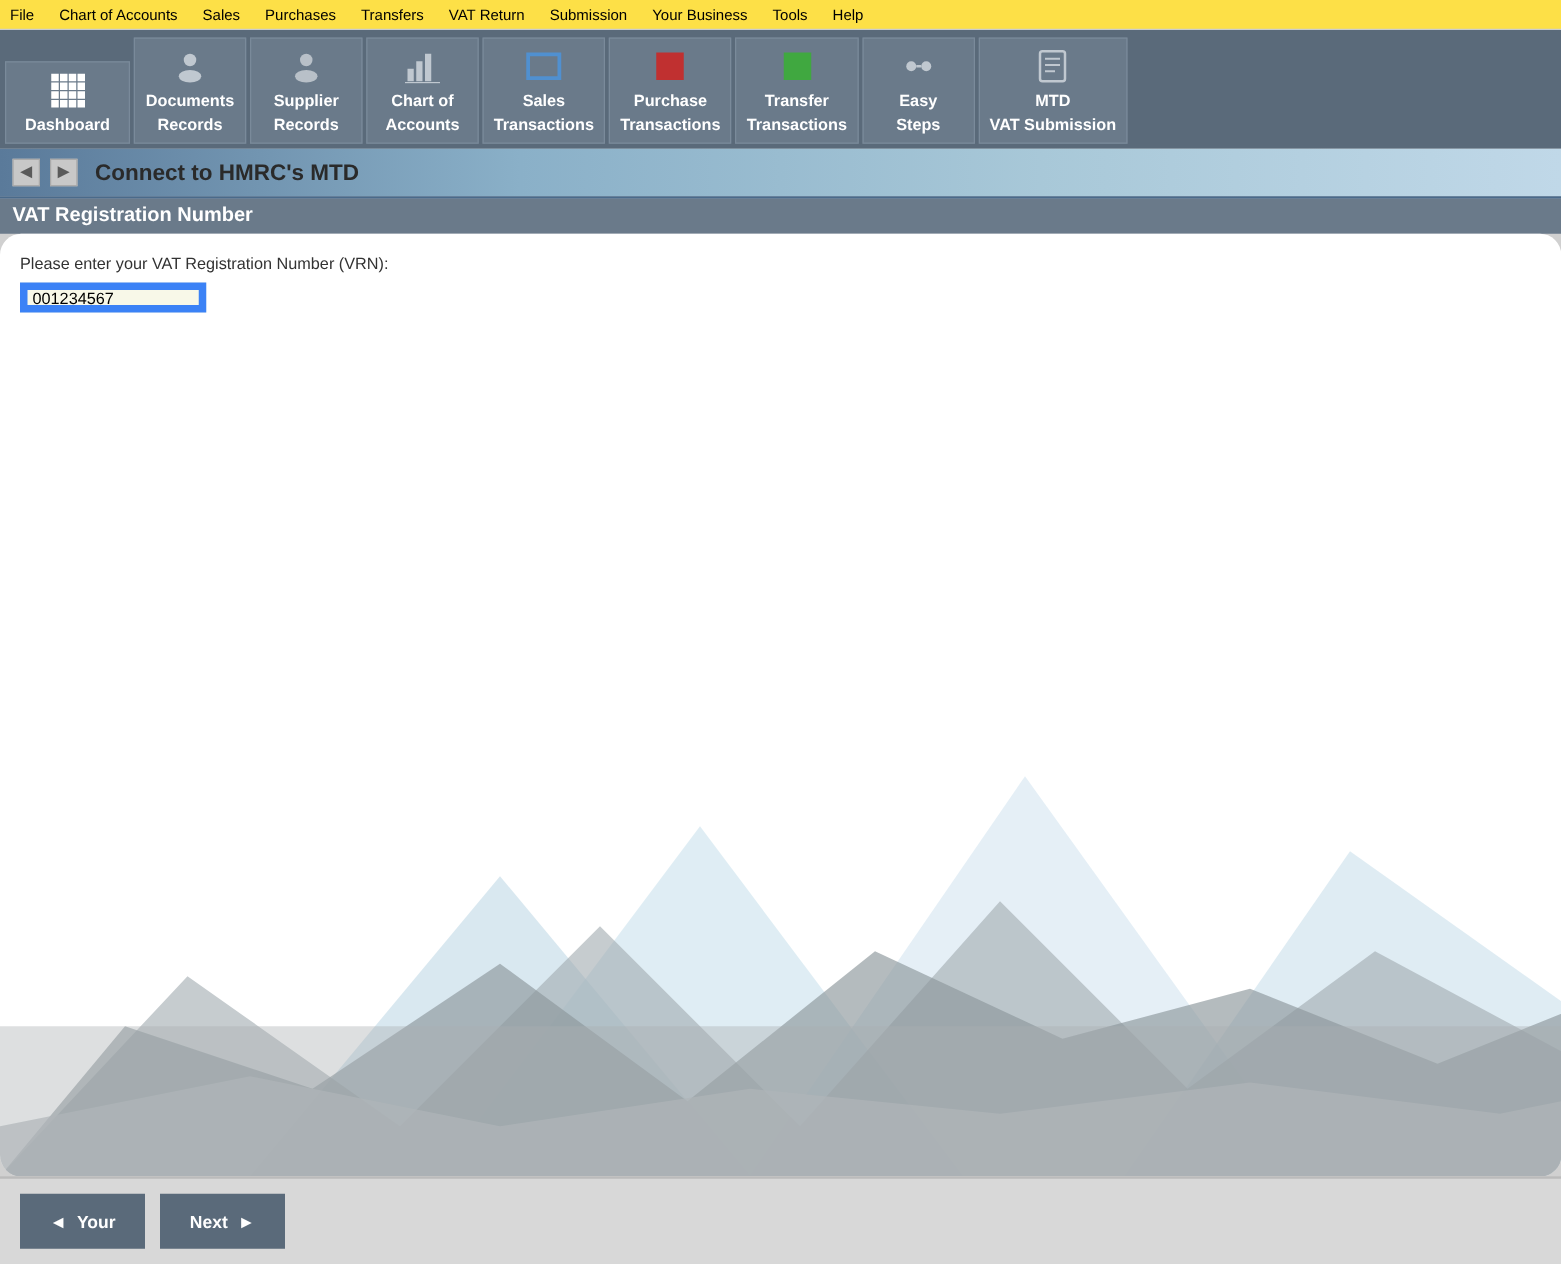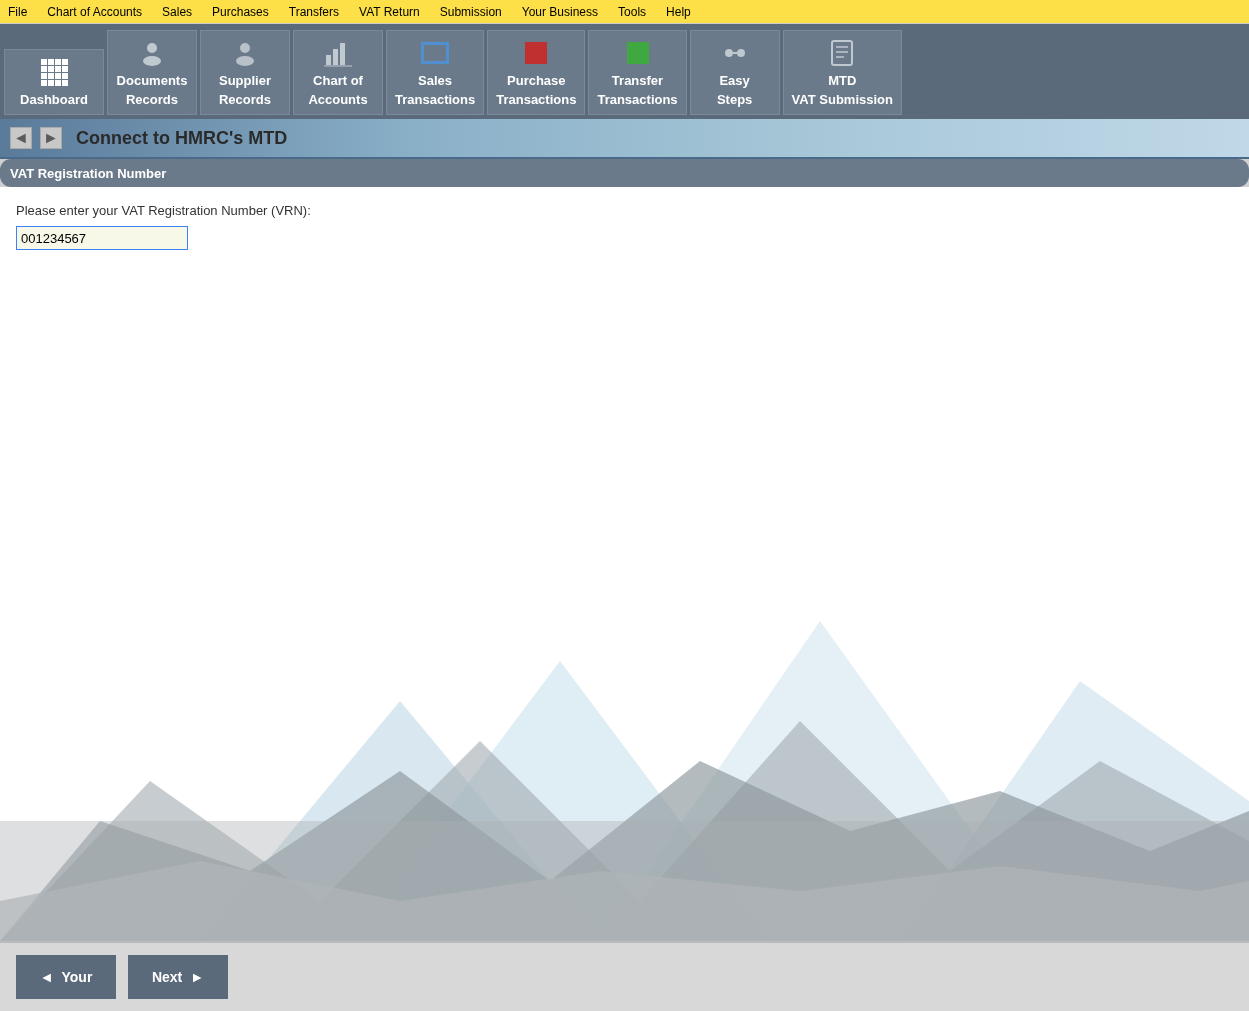--- a/index.html
+++ b/index.html
@@ -91,42 +91,42 @@
     }
 
     
     #section-header {
       background: #6a7a8a;
       color: white;
       height: 28px;
       display: flex;
       align-items: center;
       padding: 0 10px;
-      font-size: 13px;
+      font-size: 16px;
       font-weight: bold;
-      border-radius: 11px;
     }
 
     
     #main-content {
       background: white;
       padding: 16px 16px;
       position: relative;
       height: calc(1011px - 24px - 95px - 40px - 28px - 70px);
       overflow: hidden;
+      border-radius: 17px;
     }
     #main-content .prompt-text {
       font-size: 13px;
       color: #333;
       margin-bottom: 8px;
     }
     #vrn-input {
-      border: 1px solid #3b82f6;
+      border: 6px solid #3b82f6;
       background: #f8f8e8;
-      width: 172px;
+      width: 149px;
       height: 24px;
       padding: 2px 4px;
       font-size: 13px;
       font-family: Arial, sans-serif;
       outline: none;
     }
 
     
     #mountain-bg {
       position: absolute;

